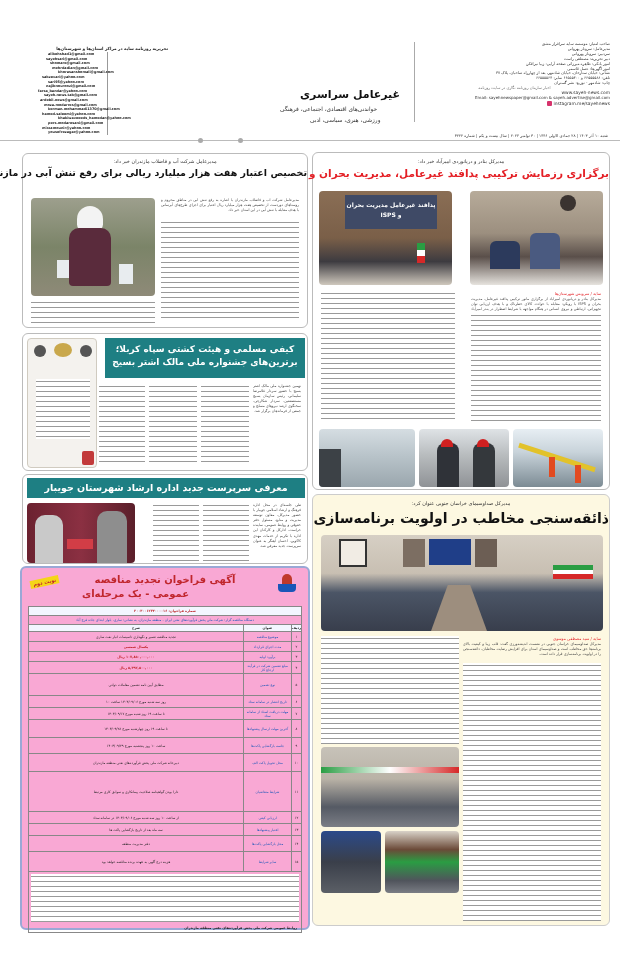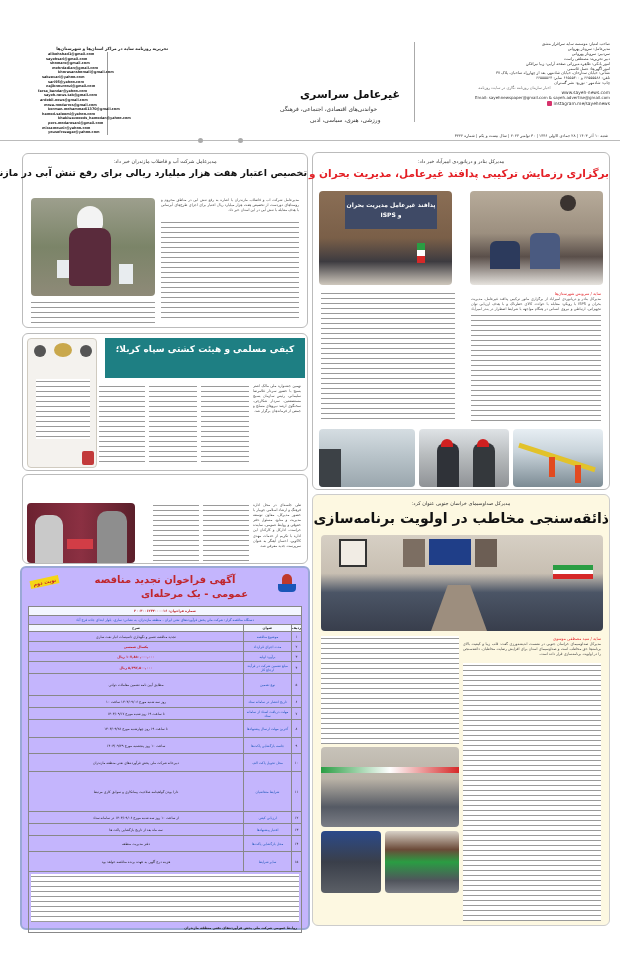--- a/index.html
+++ b/index.html
@@ -148,45 +148,49 @@
 <div class="abs box" style="left:22px;top:333px;width:286px;height:138px;">
   <div class="abs photo" style="left:4px;top:4px;width:70px;height:130px;background:#f4f2ee;border:1px solid #d0cbc0;">
     <div style="position:absolute;left:26px;top:4px;width:18px;height:14px;background:#c9a84c;border-radius:50%;"></div>
     <div style="position:absolute;left:6px;top:6px;width:12px;height:12px;background:#555;border-radius:50%;"></div>
     <div style="position:absolute;left:52px;top:6px;width:12px;height:12px;background:#555;border-radius:50%;"></div>
     <div class="lines" style="position:absolute;left:8px;top:40px;width:54px;height:60px;"></div>
     <div style="position:absolute;left:54px;top:112px;width:12px;height:14px;background:#c23a3a;border-radius:2px;"></div>
   </div>
   <div class="abs teal" style="left:82px;top:4px;width:200px;height:40px;padding-top:5px;">
     <div style="font-size:9px;line-height:13px;white-space:nowrap;">کیفی مسلمی و هیئت کشتی سپاه کربلا؛</div>
+    <div style="font-size:9px;line-height:13px;white-space:nowrap;">برترین‌های جشنواره ملی مالک اشتر بسیج</div>
   </div>
   <div class="abs txtcol" style="right:6px;top:50px;width:48px;height:82px;">نهمین جشنواره ملی مالک اشتر بسیج با حضور سردار غلامرضا سلیمانی، رئیس سازمان بسیج مستضعفین، سردار شکارچی، سخنگوی ارشد نیروهای مسلح و جمعی از فرماندهان برگزار شد.</div>
   <div class="abs lines" style="right:58px;top:50px;width:48px;height:82px;"></div>
   <div class="abs lines" style="right:110px;top:50px;width:48px;height:82px;"></div>
   <div class="abs lines" style="right:162px;top:50px;width:46px;height:82px;"></div>
 </div>
 
 <div class="abs box" style="left:22px;top:474px;width:286px;height:90px;">
+  <div class="abs teal" style="left:4px;top:3px;width:278px;height:20px;">
+    <div style="font-size:9.5px;line-height:20px;white-space:nowrap;">معرفی سرپرست جدید اداره ارشاد شهرستان جویبار</div>
+  </div>
   <div class="abs txtcol" style="right:6px;top:28px;width:48px;height:58px;">طی جلسه‌ای در محل اداره فرهنگ و ارشاد اسلامی جویبار با حضور مدیرکل، معاون توسعه مدیریت و منابع، مسئول دفتر حقوقی و روابط عمومی، نماینده حراست، ادارکل و کارکنان این اداره با تکریم از خدمات مهدی کاکویی، احسان آهنگر به عنوان سرپرست جدید معرفی شد.</div>
   <div class="abs lines" style="right:58px;top:28px;width:46px;height:58px;"></div>
   <div class="abs lines" style="right:108px;top:28px;width:46px;height:58px;"></div>
   <div class="abs photo" style="left:4px;top:28px;width:108px;height:60px;background:linear-gradient(90deg,#6b2230 0%,#8b3042 50%,#5a1f2a 100%);">
     <div style="position:absolute;left:8px;top:12px;width:28px;height:48px;background:#c9c9c9;border-radius:10px 10px 0 0;"></div>
     <div style="position:absolute;left:70px;top:8px;width:30px;height:52px;background:#8e8e8e;border-radius:10px 10px 0 0;"></div>
     <div style="position:absolute;left:40px;top:36px;width:26px;height:10px;background:#d23d46;"></div>
   </div>
 </div>
 
-<div class="abs" style="left:20px;top:566px;width:290px;height:364px;border:2px solid #9aa8d6;border-radius:6px;background:#c4b5fd;">
+<div class="abs" style="left:20px;top:566px;width:290px;height:364px;border:2px solid #9aa8d6;border-radius:6px;background:#f9a8d4;">
   <div style="position:absolute;right:10px;top:6px;width:22px;height:20px;">
     <div style="width:10px;height:10px;margin:0 auto;background:#c0392b;border-radius:50% 50% 0 0;"></div>
     <div style="width:18px;height:8px;margin:0 auto;background:#1a56b8;border-radius:0 0 4px 4px;"></div>
   </div>
   <div style="position:absolute;left:60px;right:60px;top:6px;text-align:center;color:#c0262c;font-weight:bold;font-size:10px;white-space:nowrap;">آگهی فراخوان تجدید مناقصه</div>
-  <div style="position:absolute;left:60px;right:60px;top:20px;text-align:right;color:#c0262c;font-weight:bold;font-size:10px;white-space:nowrap;">عمومی - یک مرحله‌ای</div>
+  <div style="position:absolute;left:60px;right:60px;top:20px;text-align:left;color:#c0262c;font-weight:bold;font-size:10px;white-space:nowrap;">عمومی - یک مرحله‌ای</div>
   <div style="position:absolute;left:8px;top:10px;background:#f5d617;color:#c0262c;font-size:5px;font-weight:bold;padding:1px 3px;transform:rotate(-12deg);">نوبت دوم</div>
 
   <div style="position:absolute;left:6px;right:6px;top:38px;border:1px solid #888;font-size:3.4px;">
     <div style="text-align:center;color:#c0262c;font-weight:bold;border-bottom:1px solid #888;background:#f3f6ff;padding:2px 0;">شماره فراخوان: ۲۰۰۳۰۰۱۲۳۴۰۰۰۰۱۶</div>
     <div style="text-align:center;color:#1a56b8;border-bottom:1px solid #888;padding:2px 0;white-space:nowrap;overflow:hidden;">دستگاه مناقصه گزار: شرکت ملی پخش فرآورده‌های نفتی ایران - منطقه مازندران، به نشانی: ساری، بلوار ابتدای جاده فرح آباد</div>
     <div style="display:flex;border-bottom:1px solid #888;background:#f3f6ff;font-weight:bold;">
       <div style="width:10px;border-left:1px solid #888;text-align:center;padding:1px 0;">ردیف</div>
       <div style="width:48px;border-left:1px solid #888;text-align:center;padding:1px 0;">عنوان</div>
       <div style="flex:1;text-align:center;padding:1px 0;">شرح</div>
     </div>

